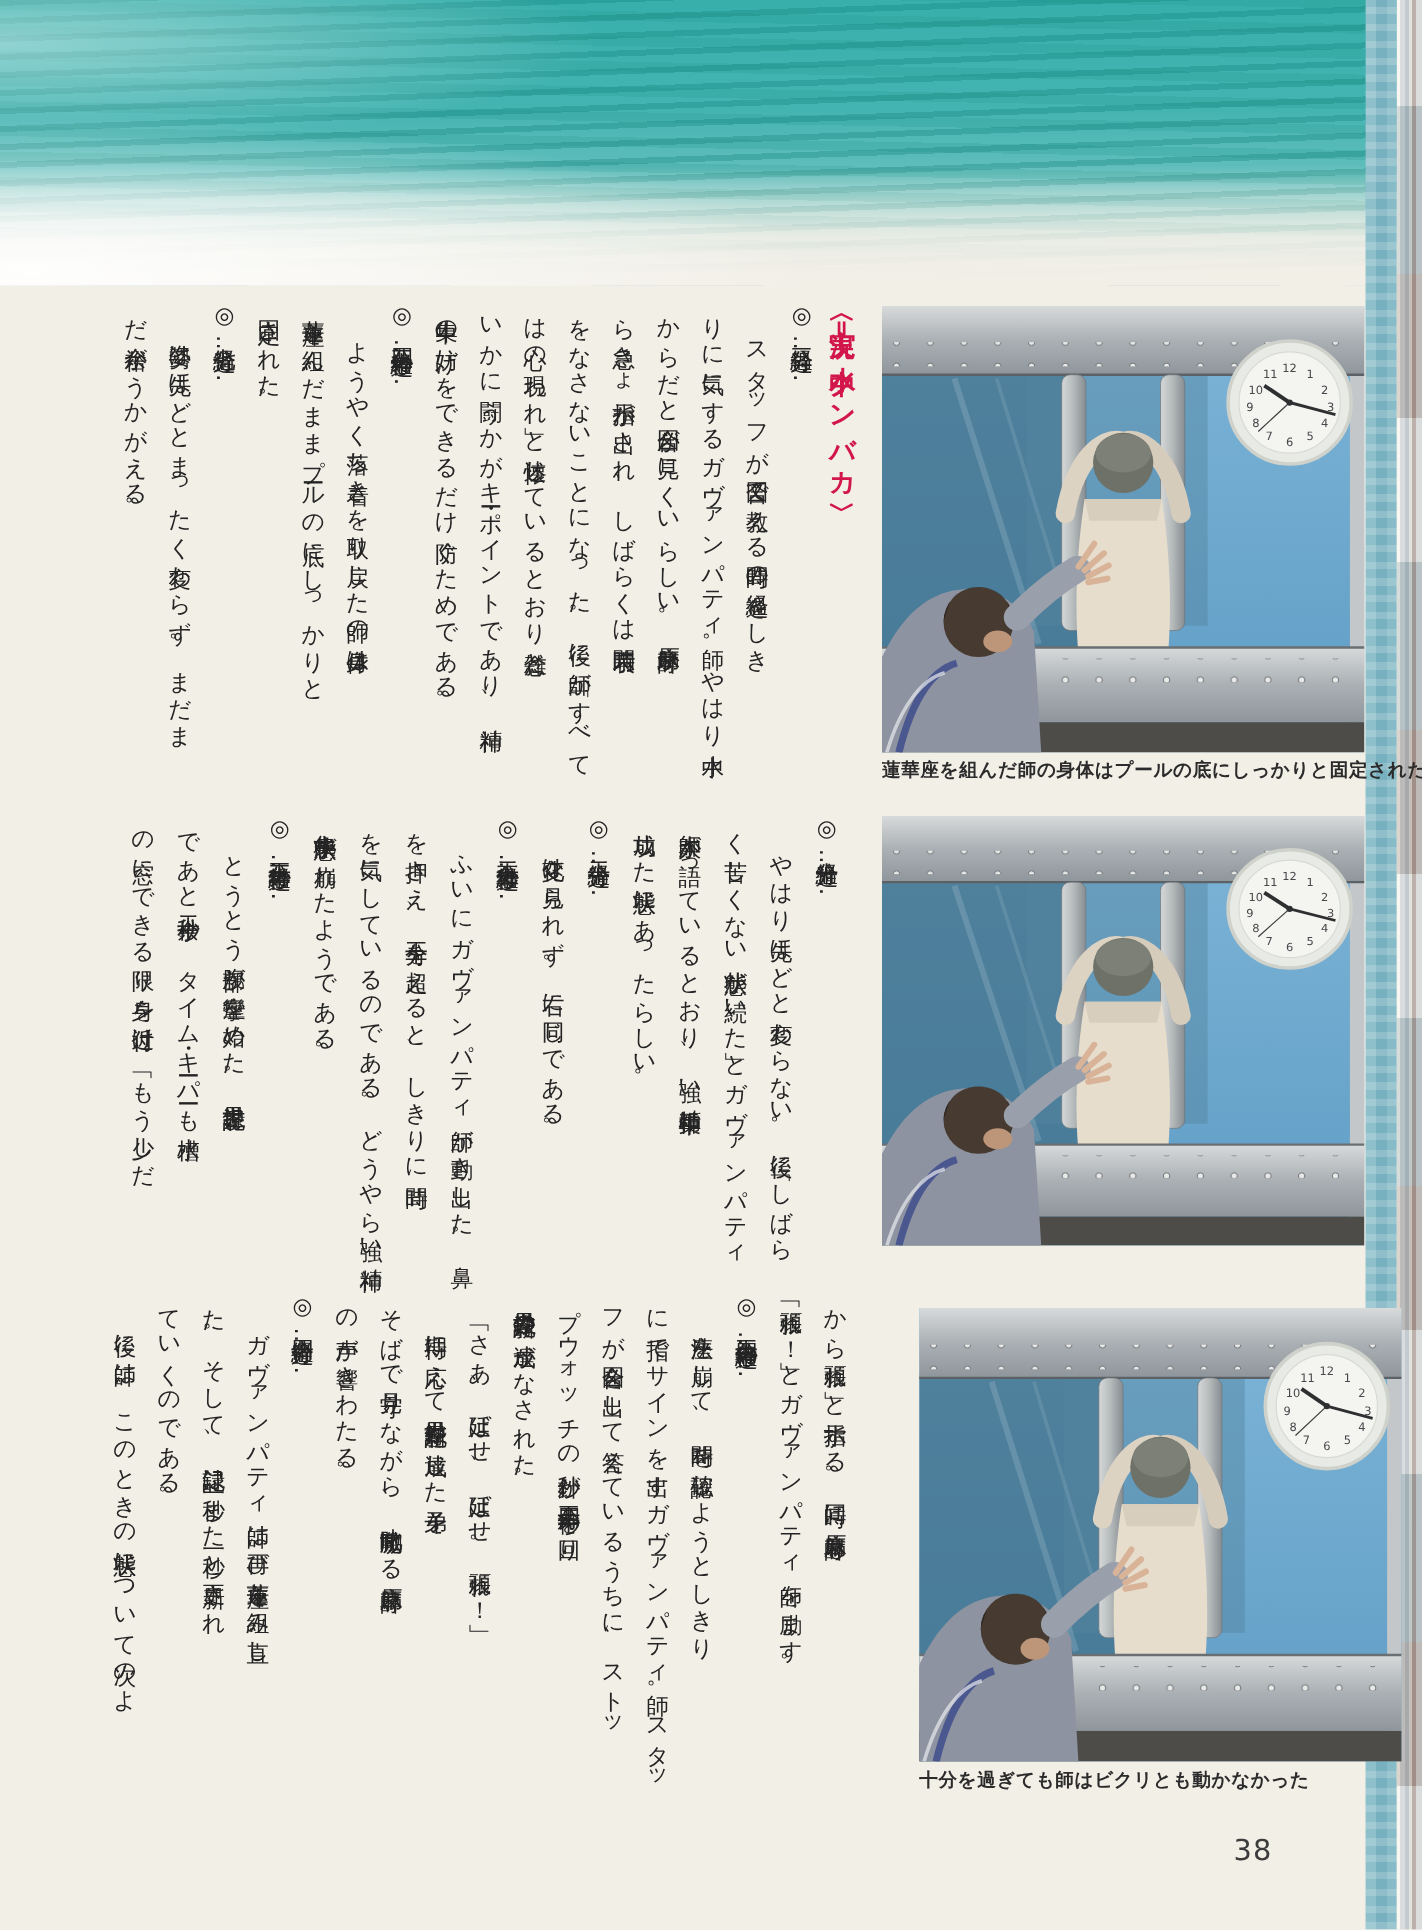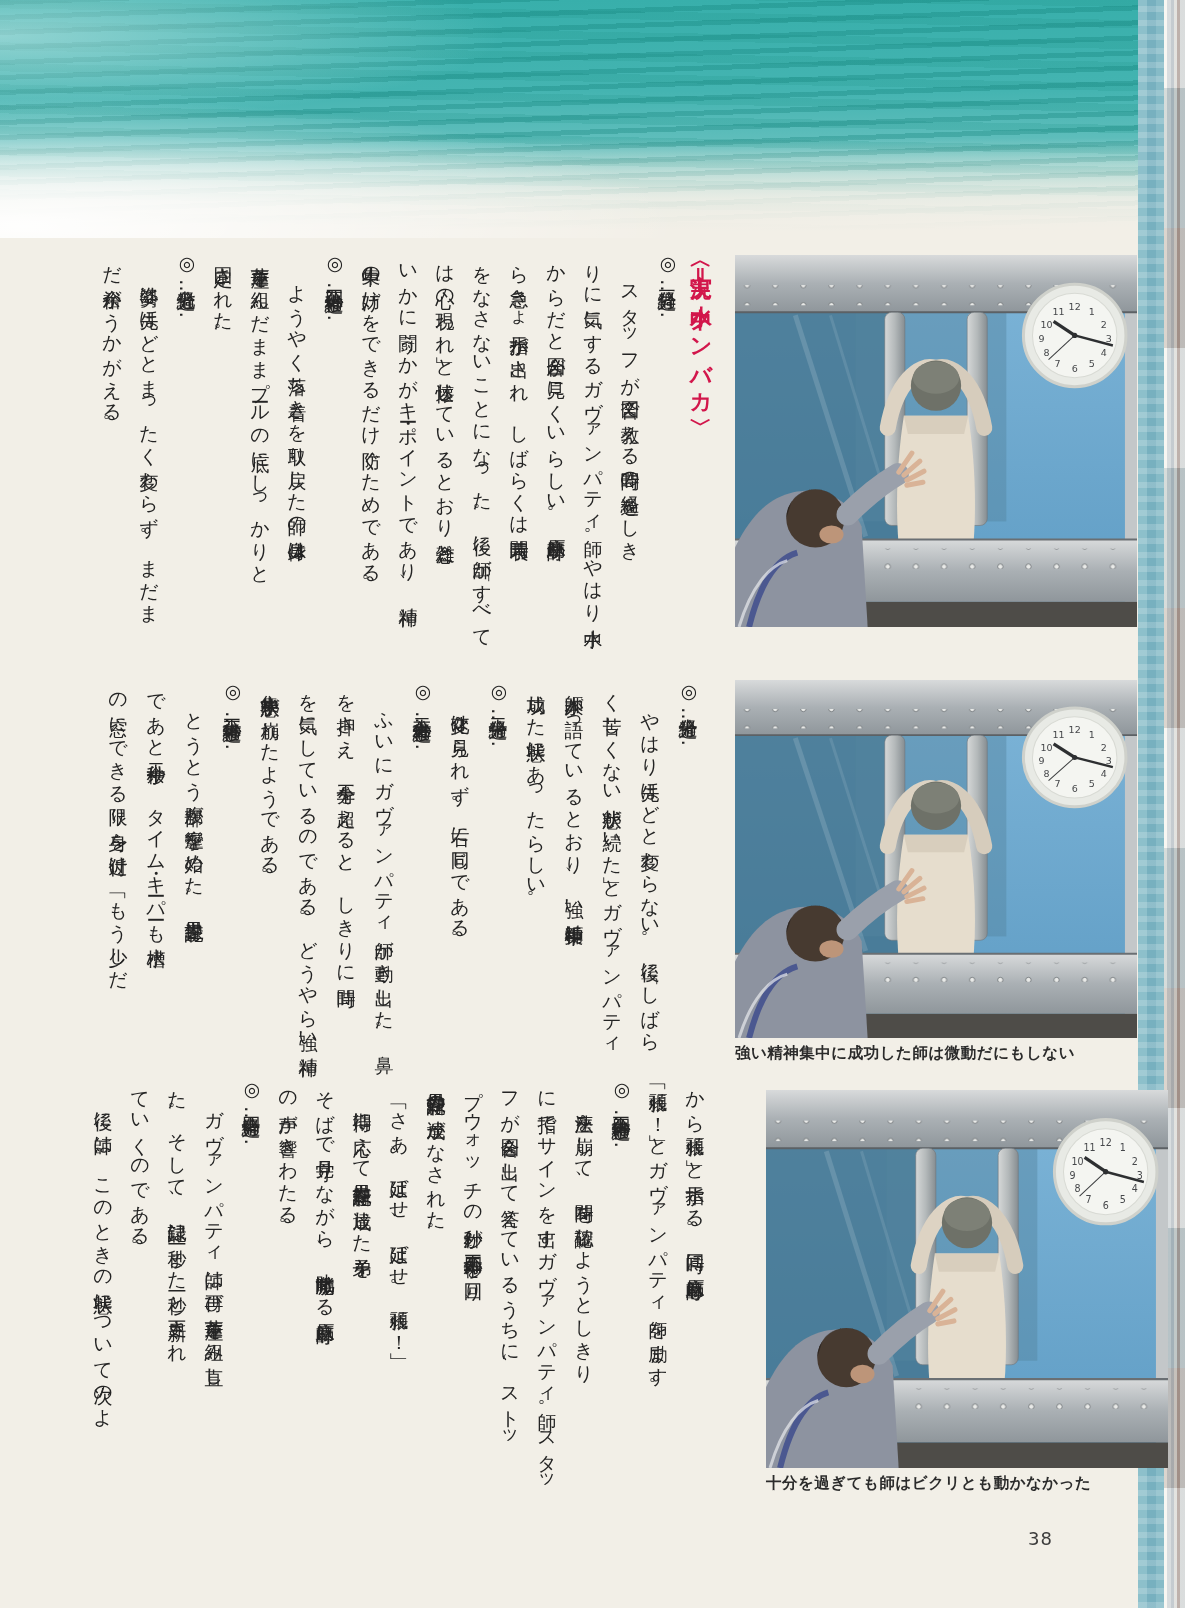--- a/index.html
+++ b/index.html
@@ -57,21 +57,21 @@
   #fig1 svg{width:402px;height:372px;display:block;}
   #fig2 svg{width:402px;height:358px;display:block;}
   #fig3 svg{width:402px;height:378px;display:block;}
   figcaption{
     margin-top:5px;font-size:15.5px;font-weight:600;color:#2b2b2b;
     letter-spacing:.5px;white-space:nowrap;
   }
   
   .page-number{
     position:absolute;left:1028px;top:1528px;
-    font-size:18px;color:#3c3c3c;letter-spacing:1px;
+    font-size:24px;color:#3c3c3c;letter-spacing:1px;
   }
 </style>
 </head>
 <body>
 
 <div class="water-banner"></div>
 
 <div class="right-photo-strip"></div>
 <div class="page-edges"></div>
 
@@ -211,27 +211,27 @@
             <line x1="163" y1="216" x2="176" y2="197"></line>
             <line x1="168" y1="219" x2="184" y2="205"></line>
             <line x1="171" y1="224" x2="188" y2="215"></line>
             <line x1="171" y1="229" x2="187" y2="226"></line>
           </g>
         </g>
       </g>
     </defs>
     <use href="#tank-scene"></use>
   </svg>
+  <figcaption>蓮華座を組んだ師の身体はプールの底にしっかりと固定された</figcaption>
 </figure>
 
 <figure id="fig2">
   <svg viewBox="0 0 400 370" preserveAspectRatio="none" class="fig2-shift">
     <use href="#tank-scene"></use>
   </svg>
-  <figcaption>強い精神集中に成功した師は微動だにもしない</figcaption>
 </figure>
 
 <figure id="fig3">
   <svg viewBox="0 0 400 370" preserveAspectRatio="none" class="fig3-shift">
     <use href="#tank-scene"></use>
   </svg>
   <figcaption>十分を過ぎても師はビクリとも動かなかった</figcaption>
 </figure>
 
 <div class="page-number">38</div>

